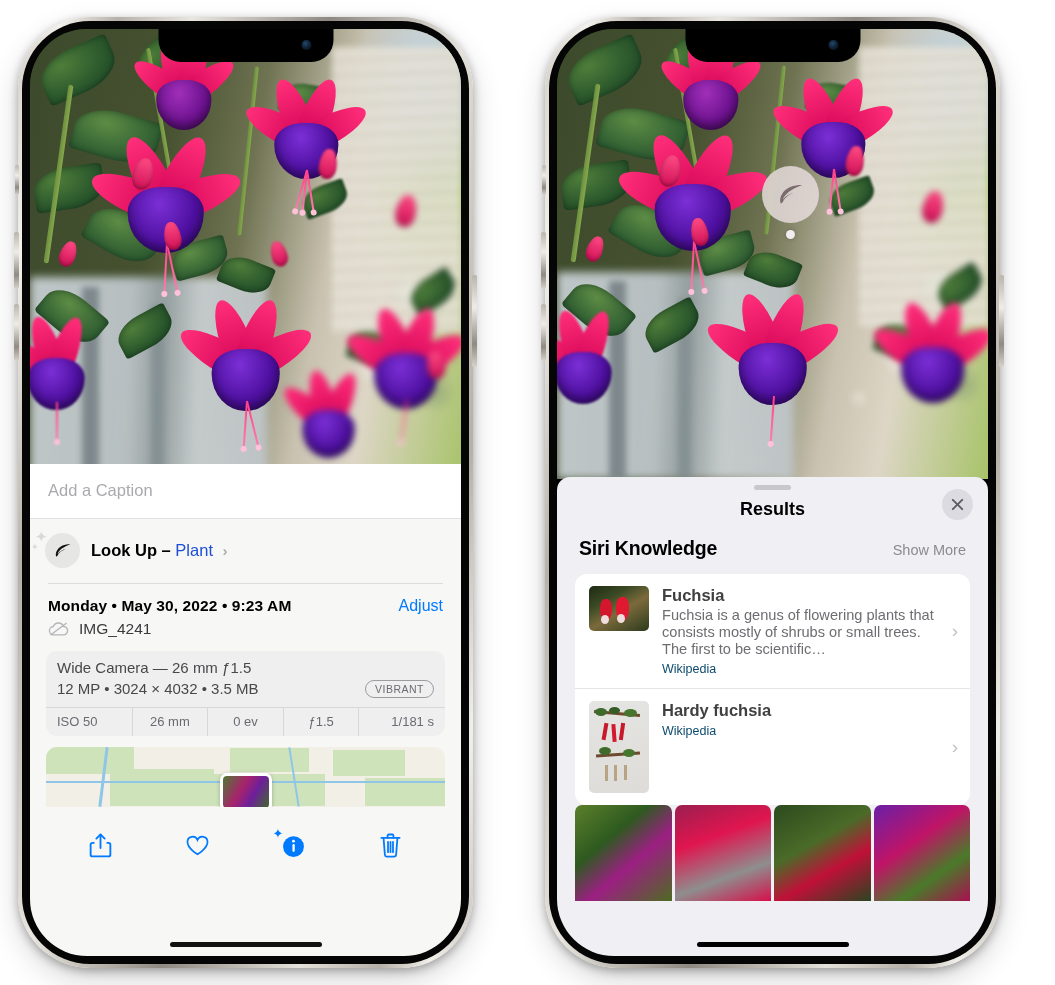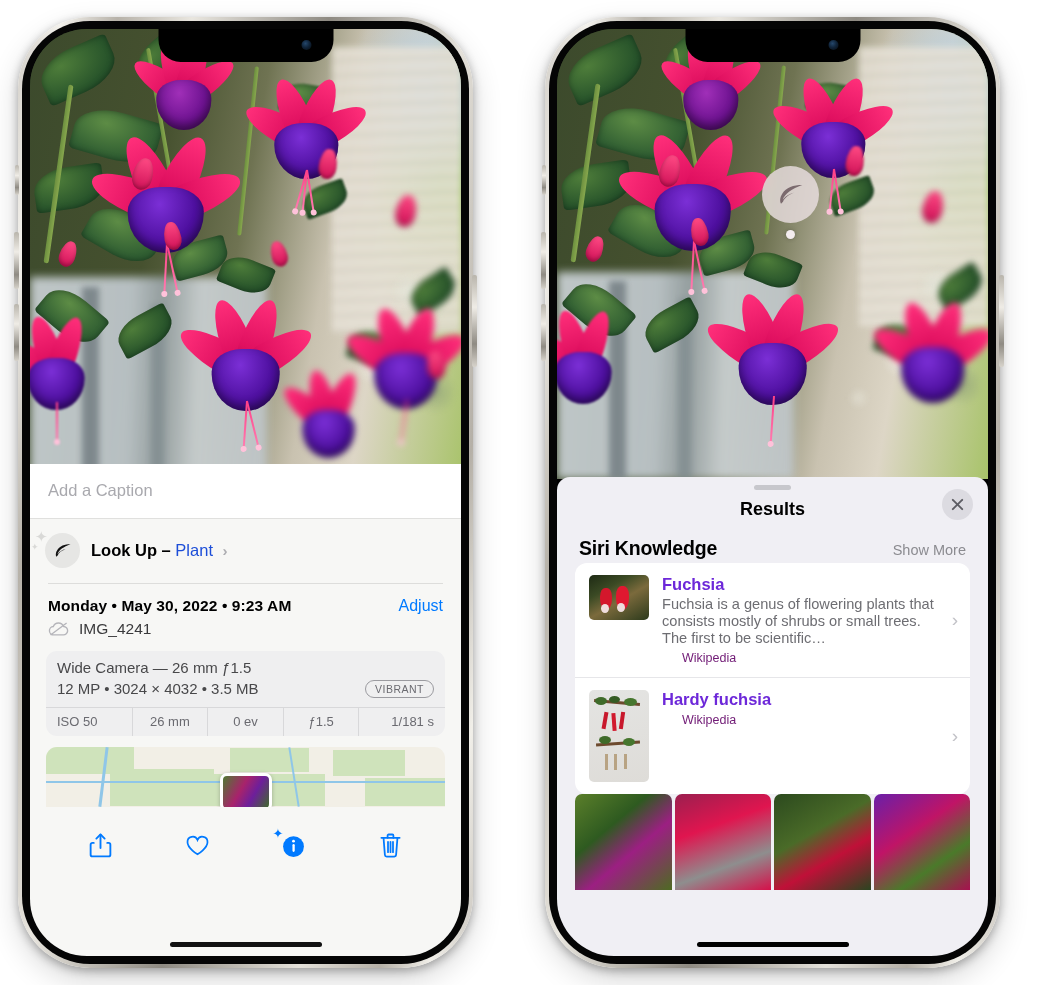--- a/index.html
+++ b/index.html
@@ -144,31 +144,31 @@
 
   
   .rsheet{position:absolute;left:0;right:0;bottom:0;background:#f0eff4;z-index:20;
           border-radius:13px 13px 0 0;overflow:hidden;}
   .grabber{width:37px;height:5px;border-radius:3px;background:#c7c7cc;margin:8px auto 0;}
   .rs-hd{position:relative;text-align:center;padding:9px 0 14px;}
   .rs-title{font-size:18px;font-weight:700;color:#000;}
   .close-btn{position:absolute;right:15px;top:-1px;width:31px;height:31px;border-radius:50%;
         background:#dcdbe1;display:flex;align-items:center;justify-content:center;}
   .close-btn svg{width:15px;height:15px;}
-  .sec-hd{display:flex;align-items:baseline;padding:3px 22px 3px;}
+  .sec-hd{display:flex;align-items:baseline;padding:3px 22px 14px;}
   .sec-t{font-size:19.5px;font-weight:700;color:#000;letter-spacing:-.2px;}
   .sec-a{margin-left:auto;font-size:14.5px;color:#8b8b90;}
   .card{margin:0 18px;background:#fff;border-radius:12px;overflow:hidden;}
   .kr{display:flex;padding:12px 12px 12px 14px;gap:13px;align-items:flex-start;position:relative;}
   .kr+.kr{border-top:.5px solid #e6e6e9;margin-left:0;}
   .kr .th{flex:0 0 auto;border-radius:5px;overflow:hidden;position:relative;}
   .kr .tx{flex:1;min-width:0;}
-  .kr h4{margin:0 0 2px;font-size:16.5px;font-weight:700;color:#6d28d9;}
+  .kr h4{margin:0 0 2px;font-size:16.5px;font-weight:700;color:#404040;}
   .kr p{margin:0;font-size:14.6px;line-height:17px;color:#6d6d72;}
-  .kr .src{margin-top:4px;font-size:12.5px;color:#701a75;margin-left:20px;}
+  .kr .src{margin-top:4px;font-size:12.5px;color:#0c4a6e;}
   .kr .cv{align-self:center;color:#c2c2c7;font-size:19px;font-weight:300;padding-left:2px;}
   .sec-hd2{padding:16px 22px 9px;}
   .webrow{display:flex;gap:3px;padding:0 18px;}
   .webrow .wi{flex:1;height:96px;border-radius:7px 7px 0 0;overflow:hidden;position:relative;}
 
   .th-a{background:linear-gradient(150deg,#1e2a14 0%,#3b4a24 30%,#7b6a3c 55%,#2c3a1c 100%);}
   .th-b{background:linear-gradient(170deg,#e4e4e2 0%,#dedcd8 100%);}
   .w1{background:linear-gradient(140deg,#5b7f2a 0%,#2e5a20 35%,#9c1f82 60%,#4d6b22 100%);}
   .w2{background:linear-gradient(160deg,#9b1f4f 0%,#e0154f 35%,#8e8e8e 70%,#d6104a 100%);}
   .w3{background:linear-gradient(150deg,#2c4a1e 0%,#4a6b28 40%,#c01038 65%,#2a4520 100%);}

